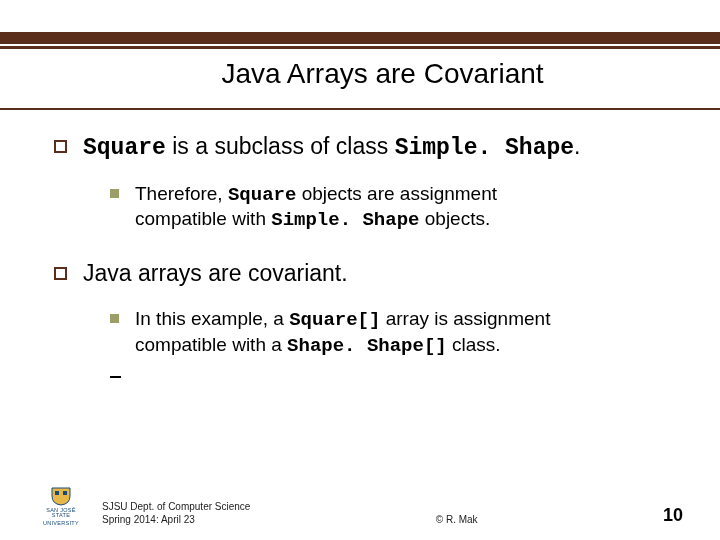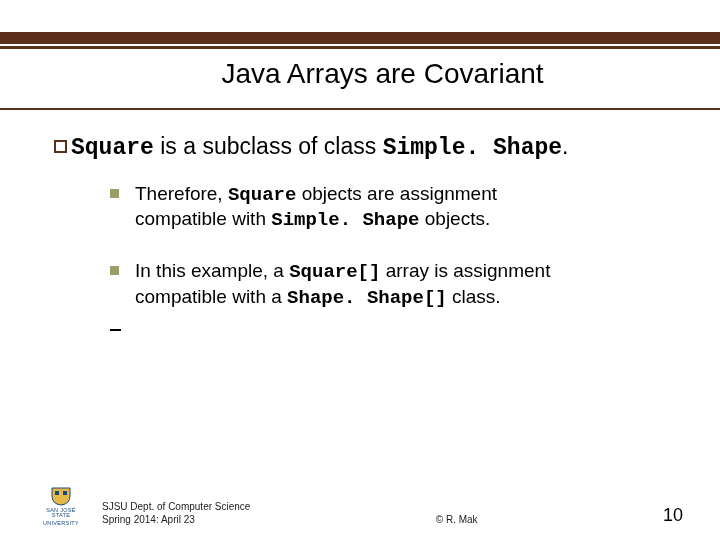--- a/index.html
+++ b/index.html
@@ -36,21 +36,21 @@
     height: 2px;
     background: #5a2e1a;
     margin: 0 0 22px 0;
   }
   .content {
     padding: 0 54px 0 54px;
   }
   .level1 {
     display: flex;
     align-items: flex-start;
-    gap: 4px;
+    gap: 16px;
     font-size: 23px;
     line-height: 1.25;
     margin-bottom: 18px;
   }
   .level1 .bullet-sq {
     width: 13px;
     height: 13px;
     border: 2px solid #5a2e1a;
     flex: 0 0 auto;
     margin-top: 8px;
@@ -112,21 +112,21 @@
     margin-left: 18px;
     line-height: 1.25;
   }
   .footer .center-block {
     flex: 1;
     text-align: center;
     line-height: 1.25;
   }
   .footer .pagenum {
     font-size: 18px;
-    font-weight: 400;
+    font-weight: 700;
     color: #000;
   }
 </style>
 </head>
 <body>
 
 <div class="topbar">
   <div class="bar-thick"></div>
   <div class="bar-gap"></div>
   <div class="bar-thin"></div>
@@ -145,20 +145,24 @@
     </div>
   </div>
 
   <div class="level2">
     <span class="bullet-fill"></span>
     <div style="max-width:420px;">
       <span>Therefore, </span><span class="mono">Square</span><span> objects are assignment compatible with </span><span class="mono">Simple. Shape</span><span> objects.</span>
     </div>
   </div>
 
+  <div class="level1">
+    <span class="bullet-sq"></span>
+    <div>Java arrays are covariant.</div>
+  </div>
 
   <div class="level2" style="margin-bottom:6px;">
     <span class="bullet-fill"></span>
     <div style="max-width:440px;">
       <span>In this example, a </span><span class="mono">Square[]</span><span> array is assignment compatible with a </span><span class="mono">Shape. Shape[]</span><span> class.</span>
     </div>
   </div>
 
   <span class="cursor-blink"></span>
 

